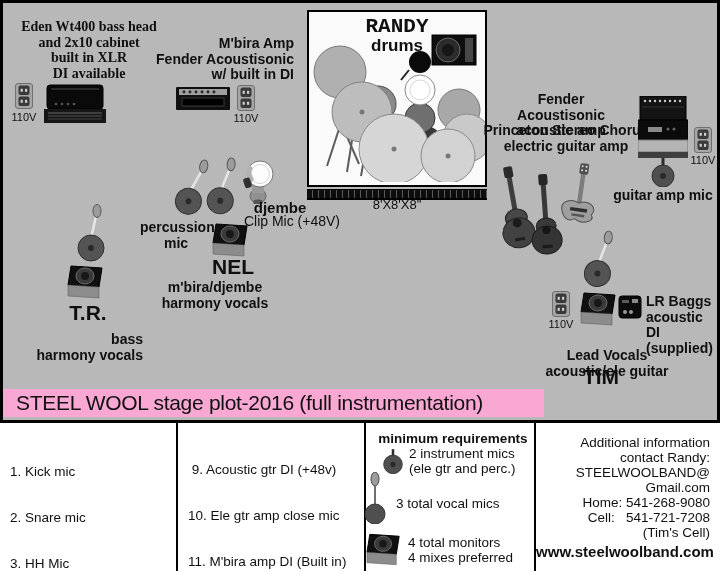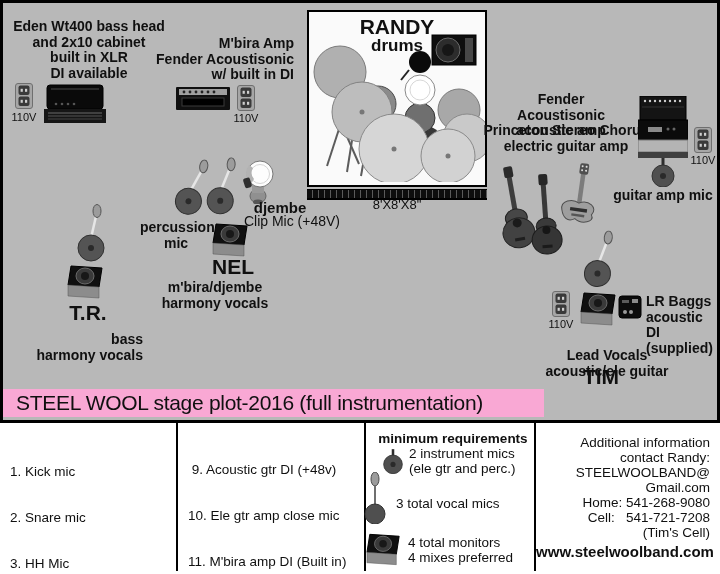--- a/index.html
+++ b/index.html
@@ -29,21 +29,21 @@
   .contact{position:absolute;font-size:13.5px;line-height:15px;text-align:right;white-space:pre-wrap;}
   .website{position:absolute;font-size:15px;font-weight:bold;text-align:center;}
   svg{display:block;}
 </style>
 </head>
 <body>
 
 <div class="stage">
 
   <div class="riser-box"></div>
-  <div class="lbl name" style="left:337px;top:16px;width:120px;">RANDY</div>
+  <div class="lbl name" style="left:337px;top:16px;width:120px;font-family:Liberation Mono, monospace;">RANDY</div>
   <div class="lbl" style="left:347px;top:38px;width:100px;font-size:17px;">drums</div>
 
   <svg class="abs" style="left:309px;top:34px;" width="176" height="148" viewBox="0 0 176 148">
 
     <g>
       <rect x="123" y="1" width="44" height="30" fill="#0e0e0e" stroke="#000"></rect>
       <circle cx="139" cy="16" r="12" fill="#2c2c2c" stroke="#6a6a6a"></circle>
       <circle cx="139" cy="16" r="6" fill="#161616"></circle>
       <rect x="156" y="4" width="8" height="24" fill="#474747"></rect>
     </g>
@@ -73,21 +73,21 @@
 
     <circle cx="111" cy="56" r="15" fill="#ffffff" stroke="#8a8a8a"></circle>
     <circle cx="111" cy="56" r="10" fill="none" stroke="#d8d8d8"></circle>
     <circle cx="111" cy="28" r="11" fill="#0a0a0a"></circle>
     <line x1="100" y1="36" x2="92" y2="46" stroke="#222" stroke-width="2"></line>
   </svg>
 
   <div class="riser-bar"></div>
   <div class="lbl reg" style="left:337px;top:197px;width:120px;font-size:13px;">8'X8'X8"</div>
 
-  <div class="lbl" style="left:0px;top:19px;width:178px;">Eden Wt400 bass head
+  <div class="lbl" style="left:0px;top:19px;width:178px;font-family:Liberation Serif, serif;">Eden Wt400 bass head
 and 2x10 cabinet
 built in XLR
 DI available</div>
   <svg class="abs" style="left:15px;top:83px;" width="18" height="26" viewBox="0 0 18 26">
     <rect x="0.5" y="0.5" width="17" height="25" rx="2.5" fill="#a6a6a6" stroke="#6f6f6f"></rect>
     <rect x="3.5" y="2.5" width="11" height="9.5" rx="2" fill="#3a3a3a"></rect>
     <rect x="5.6" y="5.8" width="2.2" height="3" fill="#cfcfcf"></rect>
       <rect x="10" y="5.8" width="2.2" height="3" fill="#cfcfcf"></rect>
     <rect x="3.5" y="13.5" width="11" height="9.5" rx="2" fill="#3a3a3a"></rect>
     <rect x="5.6" y="16.8" width="2.2" height="3" fill="#cfcfcf"></rect>

